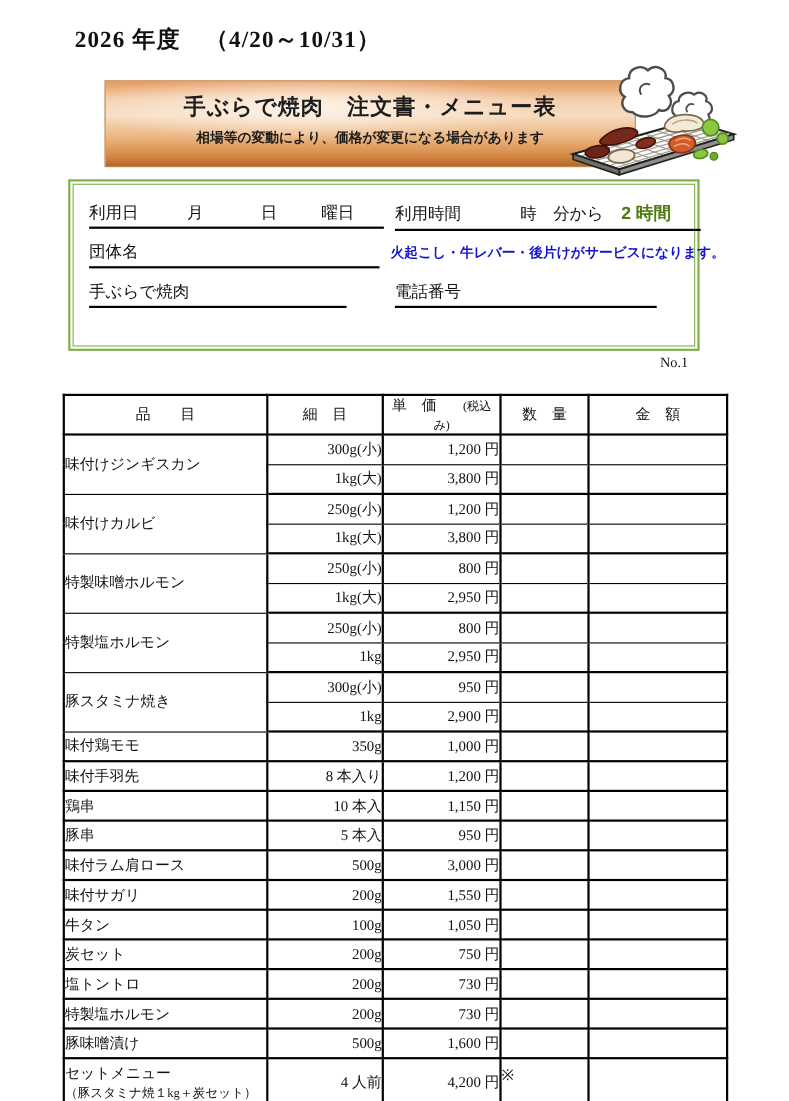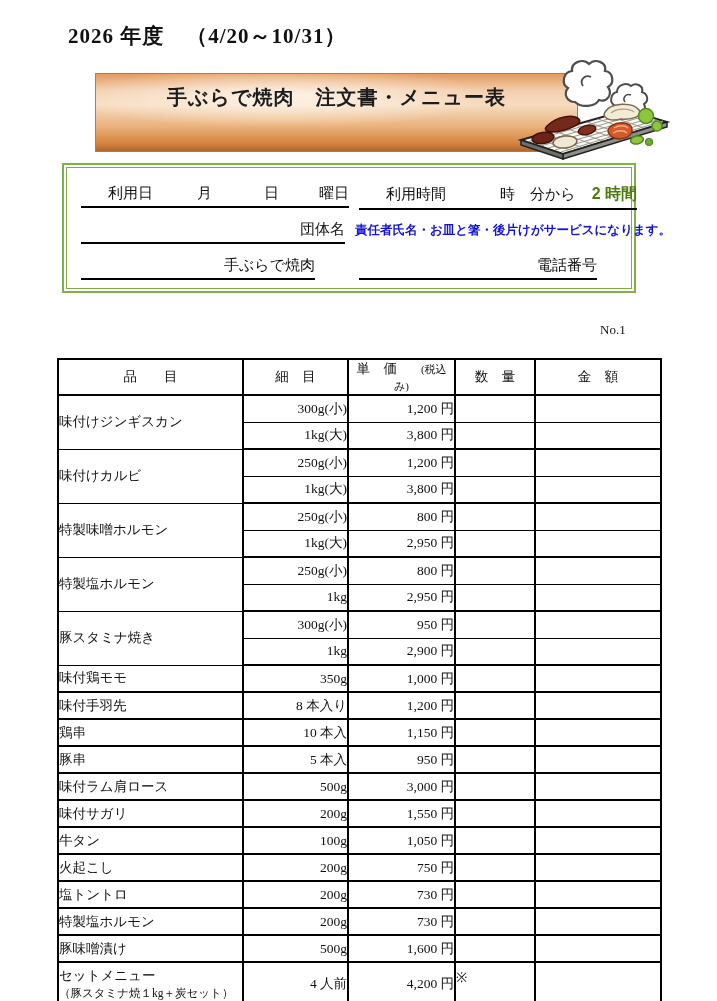--- a/index.html
+++ b/index.html
@@ -27,22 +27,22 @@
   }
   .banner-sub {
     margin-top:6px; font-family:"Liberation Sans","DejaVu Sans",sans-serif;
     font-weight:bold; font-size:12.5px; color:#1c1c1c;
   }
 
   .grill { position:absolute; left:513px; top:56px; width:162px; height:104px; }
 
   
   .form-box {
-    position:absolute; left:62px; top:163px; width:574px; height:130px;
-    border:2px solid #7fae4a; box-sizing:border-box;text-align:right;
+    position:absolute; left:62px; top:163px; width:574px; height:156px;
+    border:2px solid #7fae4a; box-sizing:border-box;
   }
   .form-box-inner { position:absolute; inset:2px; border:1px solid #7fae4a; }
   .f-field { position:absolute; font-size:15px; white-space:nowrap; }
   .f-underline { border-bottom:2px solid #000; padding-bottom:3px; }
   .f-gap-month { margin-left:44px; }
   .f-gap-day { margin-left:52px; }
   .f-gap-weekday { margin-left:40px; }
   .f-gap-hour { margin-left:54px; }
   .f-gap-minute { margin-left:15px; }
   .duration-red {
@@ -86,20 +86,21 @@
 </style>
 </head>
 <body>
 
 <div class="page">
 
   <div class="doc-title">2026 年度　（4/20～10/31）</div>
 
   <div class="banner">
     <div class="banner-title">手ぶらで焼肉　注文書・メニュー表</div>
+    <div class="banner-sub">相場等の変動により、価格が変更になる場合があります</div>
   </div>
 
   <svg class="grill" viewBox="0 0 162 104" xmlns="http://www.w3.org/2000/svg">
 
     <path d="M62 46 C54 46 50 38 55 32 C48 28 50 16 59 15 C58 6 70 2 76 8 C82 2 94 6 92 15 C100 16 102 27 95 31 C100 38 94 47 86 44 C82 51 68 52 62 46 Z" fill="#ffffff" stroke="#4d4d4d" stroke-width="2.2"></path>
     <path d="M70 30 C66 24 72 18 78 21" fill="none" stroke="#4d4d4d" stroke-width="1.8"></path>
     <path d="M106 60 C100 60 97 54 101 49 C96 46 98 37 104 36 C104 29 113 26 118 30 C123 26 131 30 129 36 C135 38 136 45 131 48 C134 54 129 60 123 58 C120 63 110 64 106 60 Z" fill="#ffffff" stroke="#4d4d4d" stroke-width="2"></path>
     <path d="M112 46 C109 42 113 37 118 39" fill="none" stroke="#4d4d4d" stroke-width="1.6"></path>
 
     <polygon points="8,84 114,54 154,66 50,98" fill="#faf9f4" stroke="#222" stroke-width="2"></polygon>
@@ -145,21 +146,21 @@
       </div>
 
       <div class="f-field f-underline" style="left:292px; top:16px; width:278px;">
         <span>利用時間</span><span class="f-gap-hour">時</span><span class="f-gap-minute">分から</span><span class="duration-red">2 時間</span>
       </div>
 
       <div class="f-field f-underline" style="left:14px; top:52px; width:264px;">
         <span>団体名</span>
       </div>
 
-      <div class="service-note">責任者氏名・お皿と箸・後片けがサービスになります。</div>
+      <div class="service-note">火起こし・牛レバー・後片けがサービスになります。</div>
 
       <div class="f-field f-underline" style="left:14px; top:88px; width:234px;">
         <span>手ぶらで焼肉</span>
       </div>
 
       <div class="f-field f-underline" style="left:292px; top:88px; width:238px;">
         <span>電話番号</span>
       </div>
 
     </div>
@@ -297,21 +298,21 @@
       <td></td>
     </tr>
     <tr class="gend">
       <td class="c-item">牛タン</td>
       <td class="c-detail">100g</td>
       <td class="c-price">1,050 円</td>
       <td class="c-qty"></td>
       <td></td>
     </tr>
     <tr class="gend">
-      <td class="c-item">火起こし</td>
+      <td class="c-item">炭セット</td>
       <td class="c-detail">200g</td>
       <td class="c-price">750 円</td>
       <td class="c-qty"></td>
       <td></td>
     </tr>
     <tr class="gend">
       <td class="c-item">塩トントロ</td>
       <td class="c-detail">200g</td>
       <td class="c-price">730 円</td>
       <td class="c-qty"></td>

